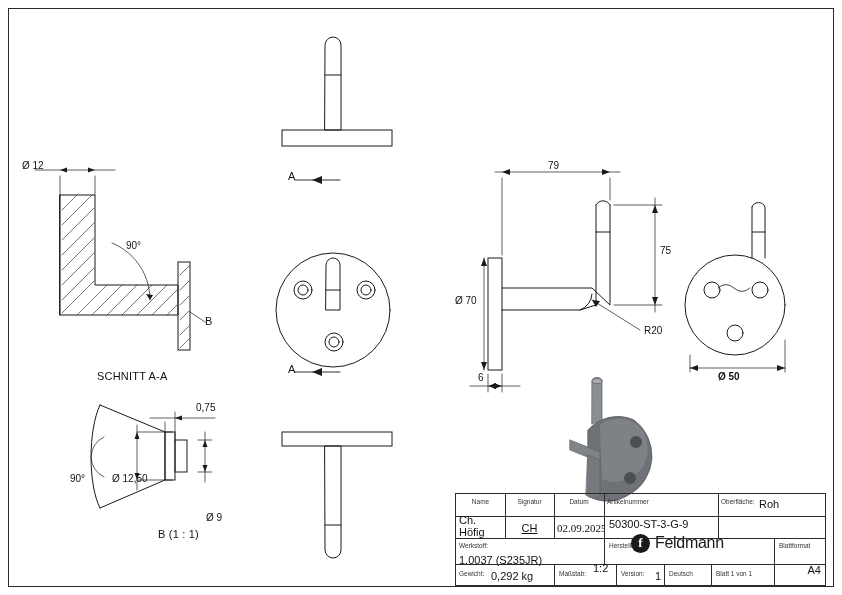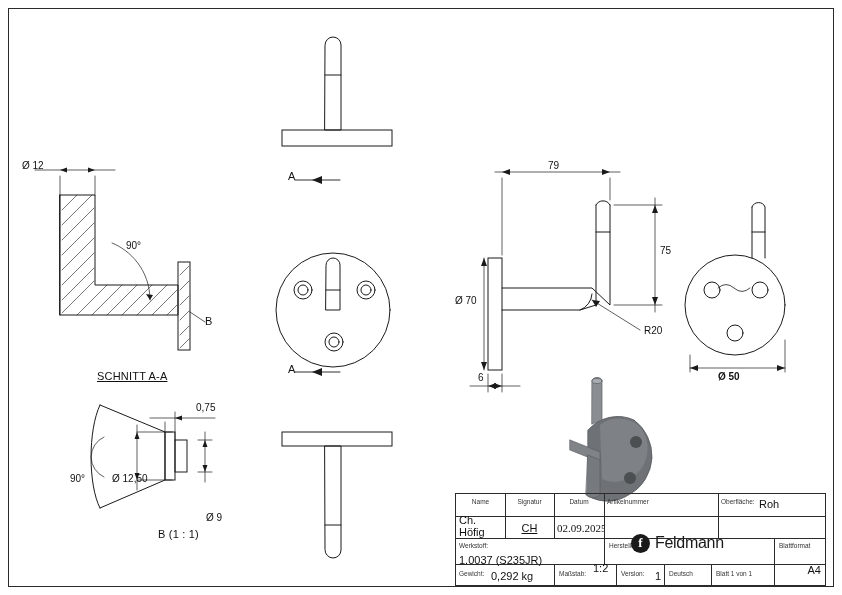--- a/index.html
+++ b/index.html
@@ -228,21 +228,21 @@
         <path d="M588,455 L600,460 L600,495 a10,10 0 0 1 -14,0 Z" fill="#76797d" stroke="#5c5f63" stroke-width="0.7"></path>
         <path d="M592,380 a6,6 0 0 1 10,0 L602,420 L592,424 Z" fill="#8a8e92" stroke="#5c5f63" stroke-width="0.7"></path>
         <ellipse cx="597" cy="381" rx="5" ry="2.5" fill="#a9adb1" stroke="#5c5f63" stroke-width="0.7"></ellipse>
       </g>
     </g>
   </svg>
 
   <div class="lbl" style="left:22px;top:160px;">Ø 12</div>
   <div class="lbl" style="left:126px;top:240px;">90°</div>
   <div class="lbl big" style="left:205px;top:315px;">B</div>
-  <div class="lbl sec" style="left:97px;top:370px;text-decoration:underline;">SCHNITT A-A</div>
+  <div class="lbl sec" style="left:97px;top:370px;">SCHNITT A-A</div>
 
   <div class="lbl" style="left:196px;top:402px;">0,75</div>
   <div class="lbl" style="left:70px;top:473px;">90°</div>
   <div class="lbl" style="left:112px;top:473px;">Ø 12,50</div>
   <div class="lbl" style="left:206px;top:473px;margin-top:39px;">Ø 9</div>
   <div class="lbl sec" style="left:158px;top:528px;">B (1 : 1)</div>
 
   <div class="lbl big" style="left:288px;top:170px;">A</div>
   <div class="lbl big" style="left:288px;top:363px;">A</div>
 
@@ -273,20 +273,21 @@
     <div class="cell hd" style="left:0;top:2px;width:49px;text-align:center;">Name</div>
     <div class="cell hd" style="left:49px;top:2px;width:49px;text-align:center;">Signatur</div>
     <div class="cell hd" style="left:98px;top:2px;width:50px;text-align:center;">Datum</div>
     <div class="cell hd" style="left:148px;top:2px;width:114px;">Artikelnummer</div>
     <div class="cell hd" style="left:262px;top:2px;width:109px;">Oberfläche:</div>
     <div class="cell val" style="left:300px;top:2px;width:70px;">Roh</div>
 
     <div class="cell val" style="left:0;top:18px;width:49px;">Ch. Höfig</div>
     <div class="cell val" style="left:49px;top:26px;width:49px;text-align:center;text-decoration:underline;">CH</div>
     <div class="cell val" style="left:98px;top:26px;width:50px;text-align:right;font-family:Liberation Serif, serif;">02.09.2025</div>
+    <div class="cell" style="left:150px;top:22px;width:165px;font-size:11px;">50300-ST-3-G-9</div>
 
     <div class="cell hd" style="left:0;top:46px;width:90px;">Werkstoff:</div>
     <div class="cell val" style="left:0;top:58px;width:140px;">1.0037 (S235JR)</div>
     <div class="cell hd" style="left:150px;top:46px;width:120px;">Hersteller</div>
     <div class="cell hd" style="left:320px;top:46px;width:55px;">Blattformat</div>
     <div class="a4">A4</div>
 
     <div class="logo">
       <div class="mark">f</div>
       <div class="name">Feldmann</div>

